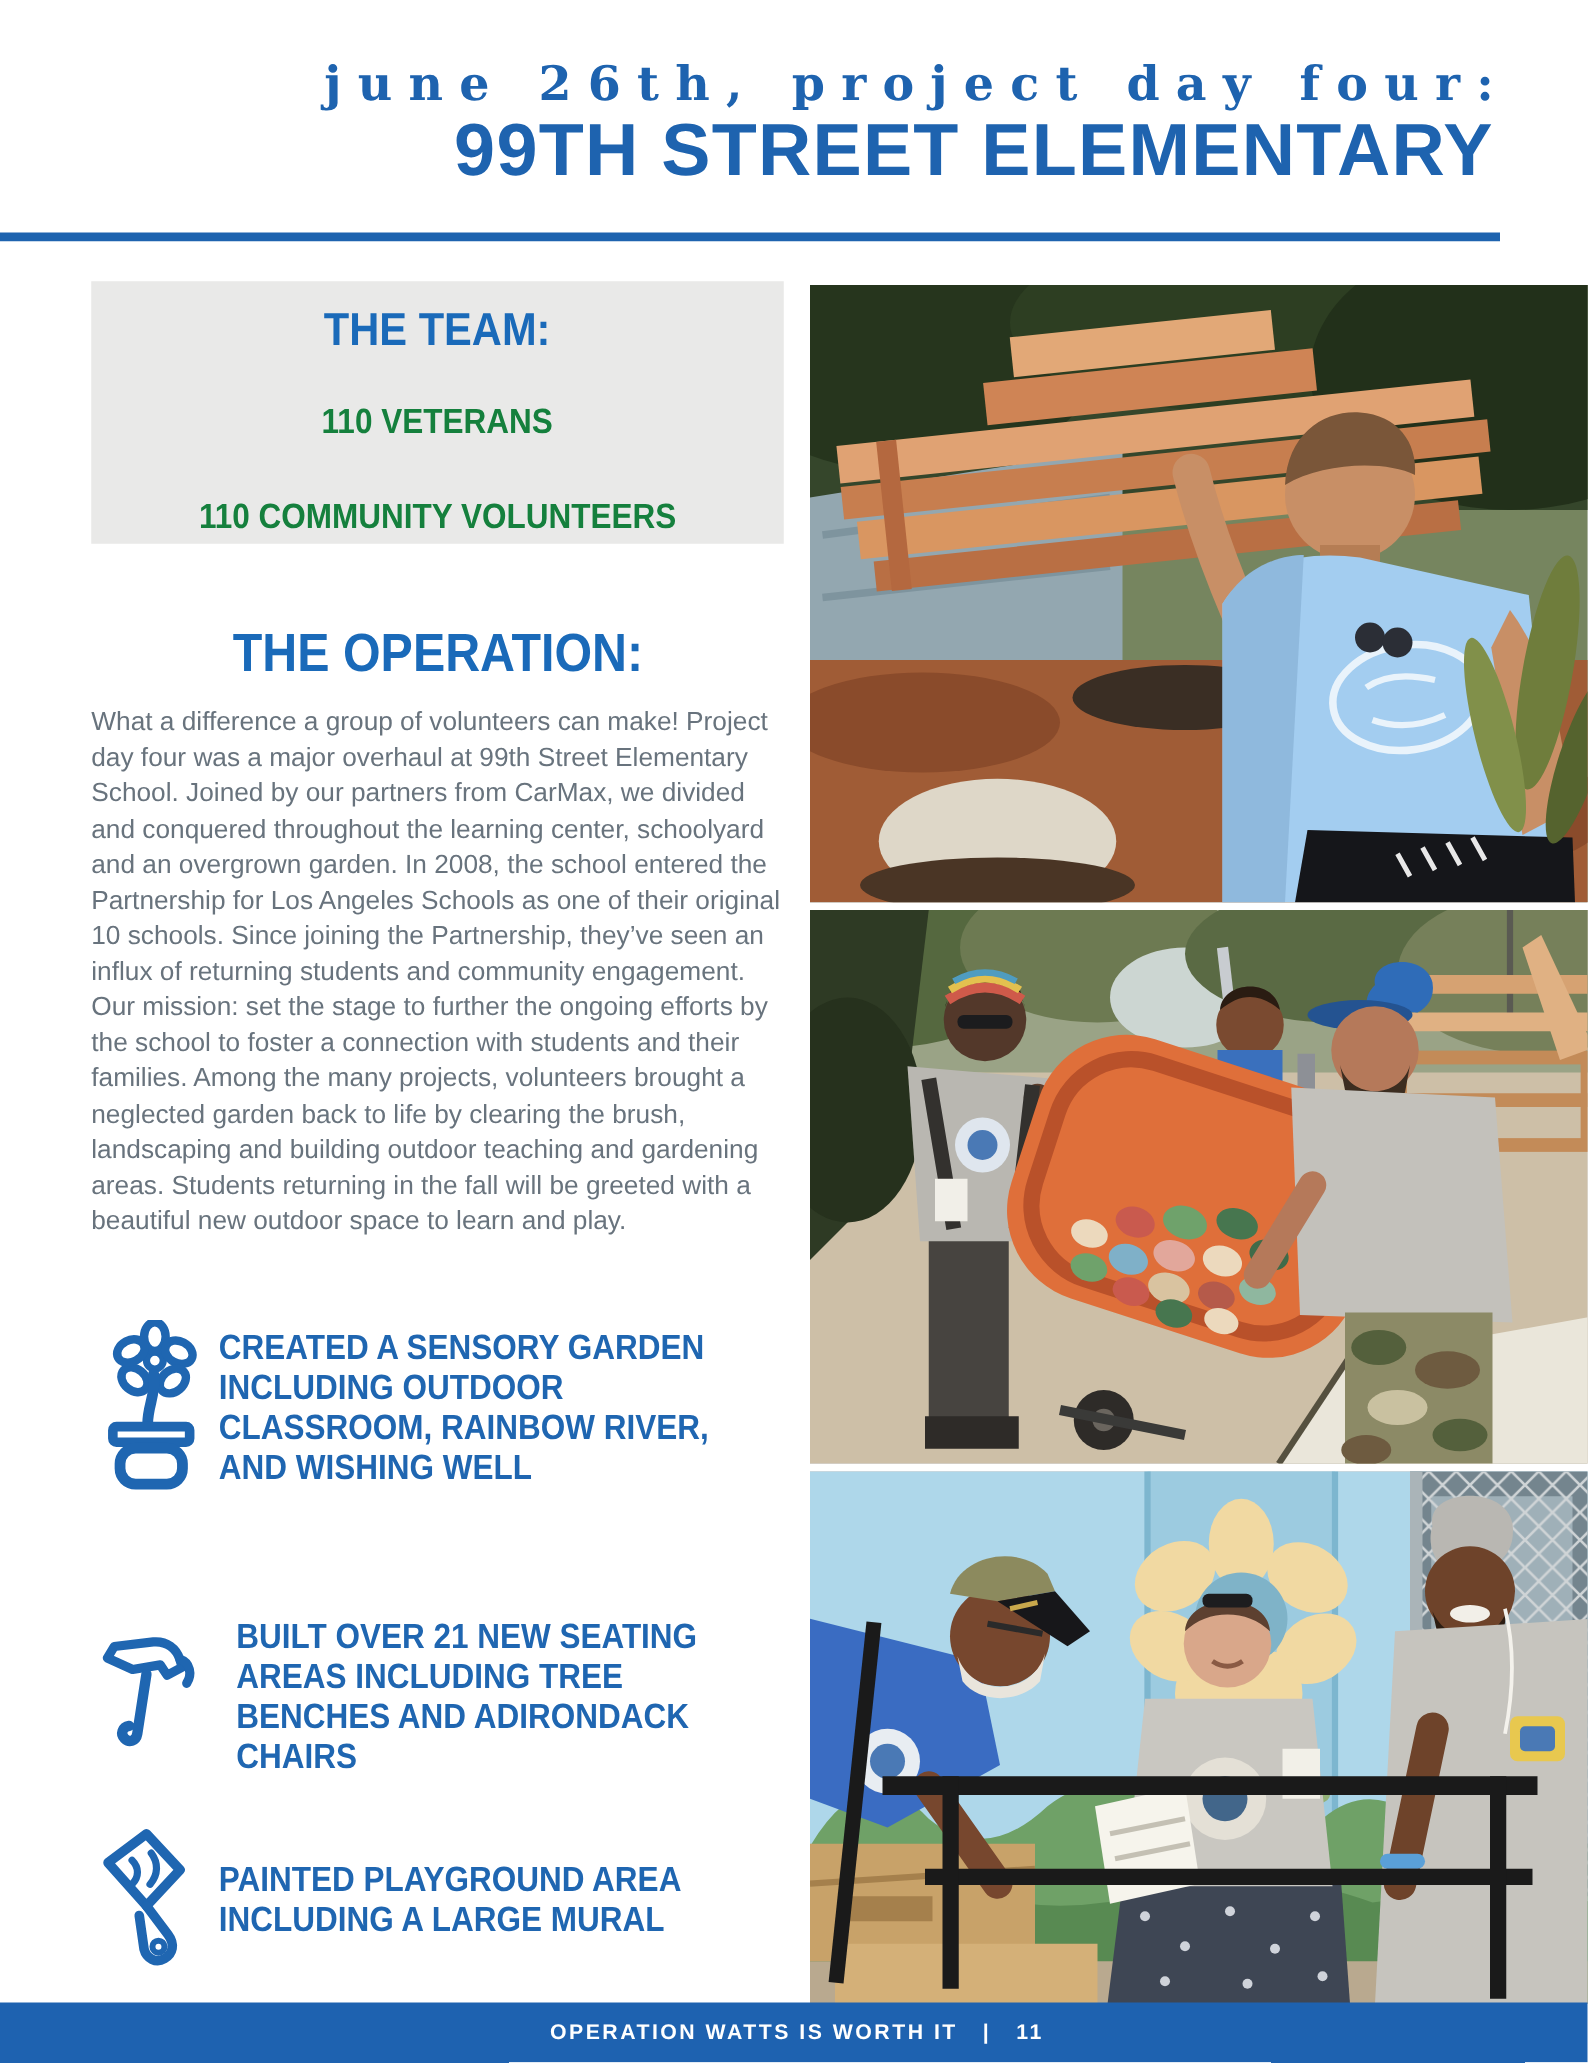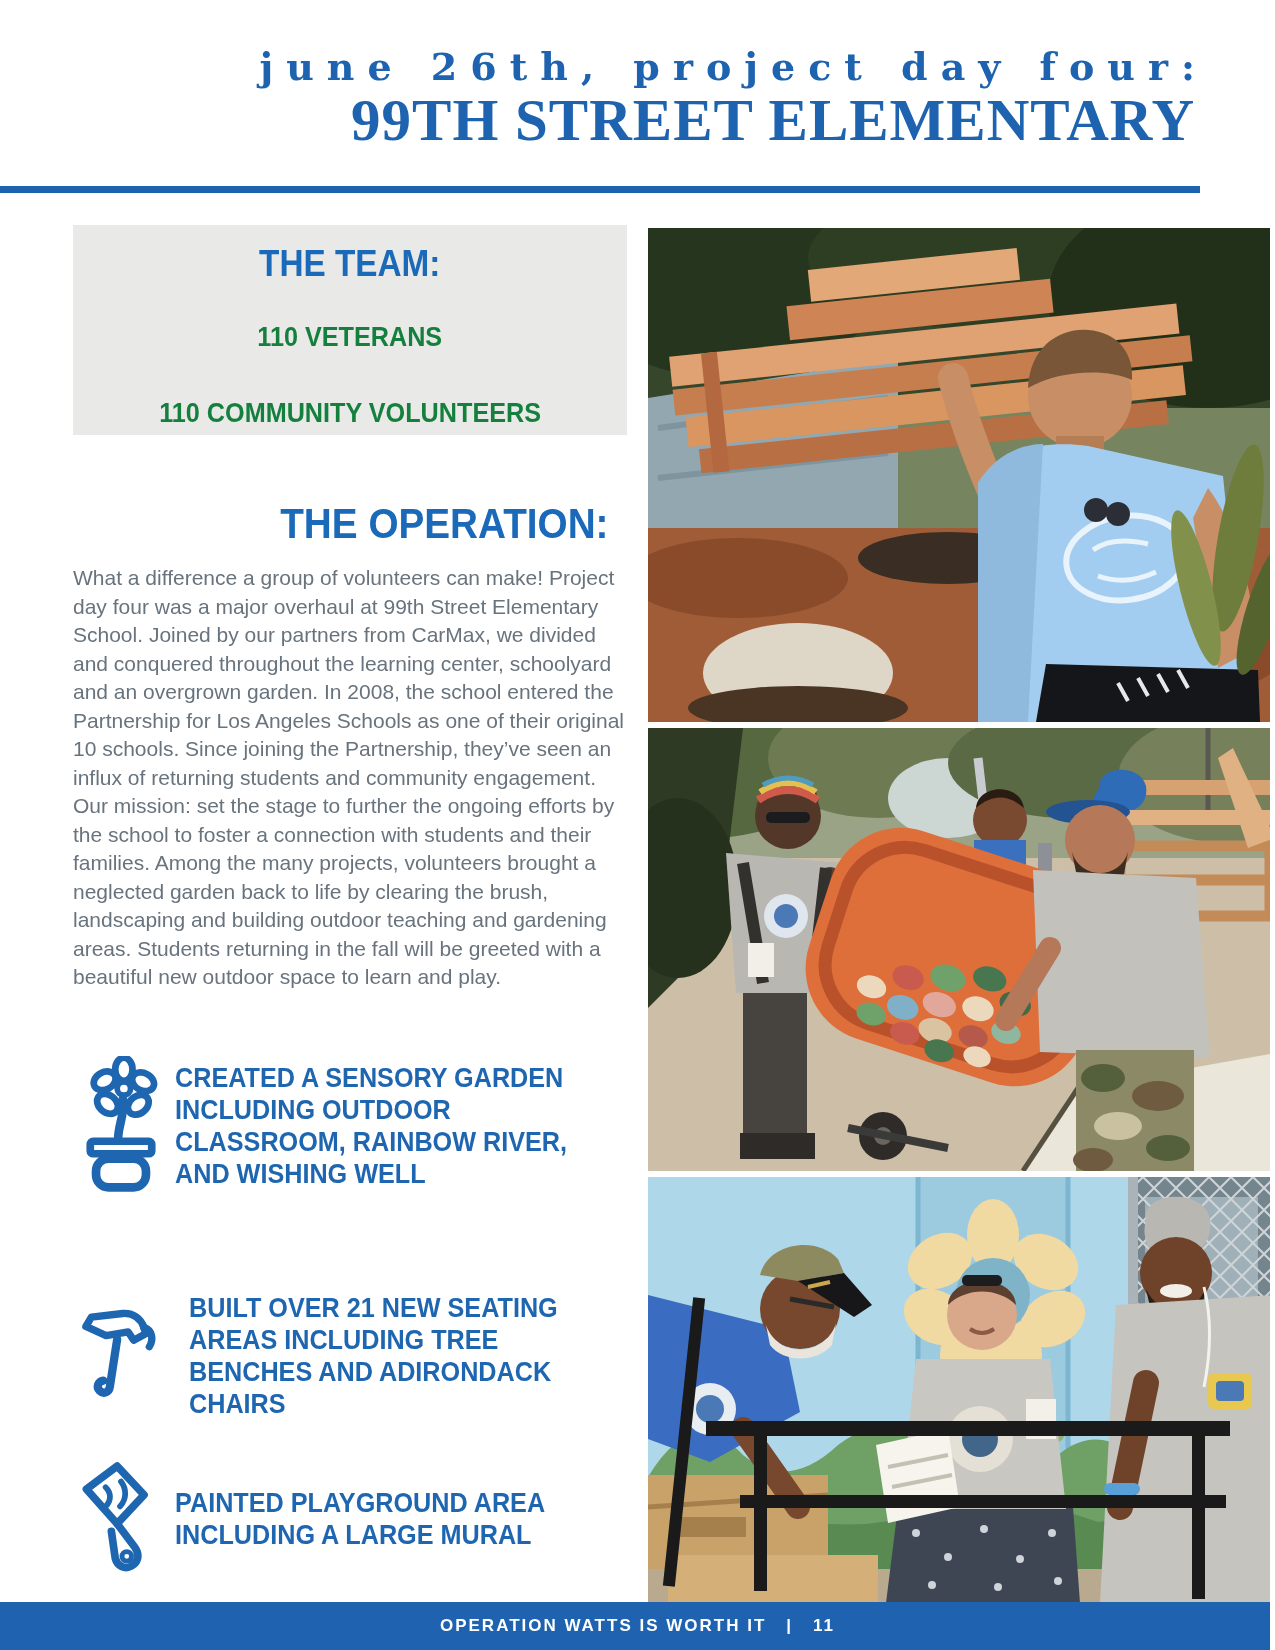--- a/index.html
+++ b/index.html
@@ -8,34 +8,34 @@
     overflow:hidden; font-family:"Liberation Sans", sans-serif;
   }
   
   .kicker {
     position:absolute; top:44px; right:75px; margin-right:-13px;
     font-family:"DejaVu Serif", serif; font-size:38px; font-weight:600;
     letter-spacing:13px; color:#1e63af; white-space:nowrap;
   }
   .big-title {
     position:absolute; top:86px; right:75px;
-    font-family:Liberation Serif, serif; font-size:59px; font-weight:bold;
+    font-family:Liberation Sans, sans-serif; font-size:59px; font-weight:bold;
     letter-spacing:1px; color:#1e63af; white-space:nowrap;
   }
   .rule { position:absolute; top:186px; left:0; width:1200px; height:7px; background:#1e63af; }
 
   
   .left-col { position:absolute; left:73px; top:225px; width:554px; }
   .cond { display:inline-block; transform:scaleX(.9); transform-origin:center top; }
 
   .team-box { background:#e9e9e8; height:210px; text-align:center; }
   .team-heading { padding-top:18px; font-size:37px; font-weight:bold; color:#1a6ab9; line-height:42px; }
   .team-line { font-size:28px; font-weight:bold; color:#15803d; line-height:48px; white-space:nowrap;margin-top:28px; }
 
-  .operation-heading { margin-top:64px; text-align:right; font-size:43px; font-weight:bold; color:#1a6ab9; }
+  .operation-heading { margin-top:64px; text-align:center; font-size:43px; font-weight:bold; color:#1a6ab9; }
   .body-text { margin-top:16px; width:554px; font-size:21px; line-height:28.5px; color:#68737d; }
 
   .highlights { margin-top:64px; }
   .highlight { display:flex; align-items:center; }
   .highlight.h1 { margin-bottom:96px; }
   .highlight.h2 { margin-bottom:36px;gap:14px; }
   .icon-box { width:102px; flex:none; }
   .h-text {
     width:470px; font-size:28px; line-height:32px; font-weight:bold;
     color:#1f66b1; transform:scaleX(.9); transform-origin:left top;

